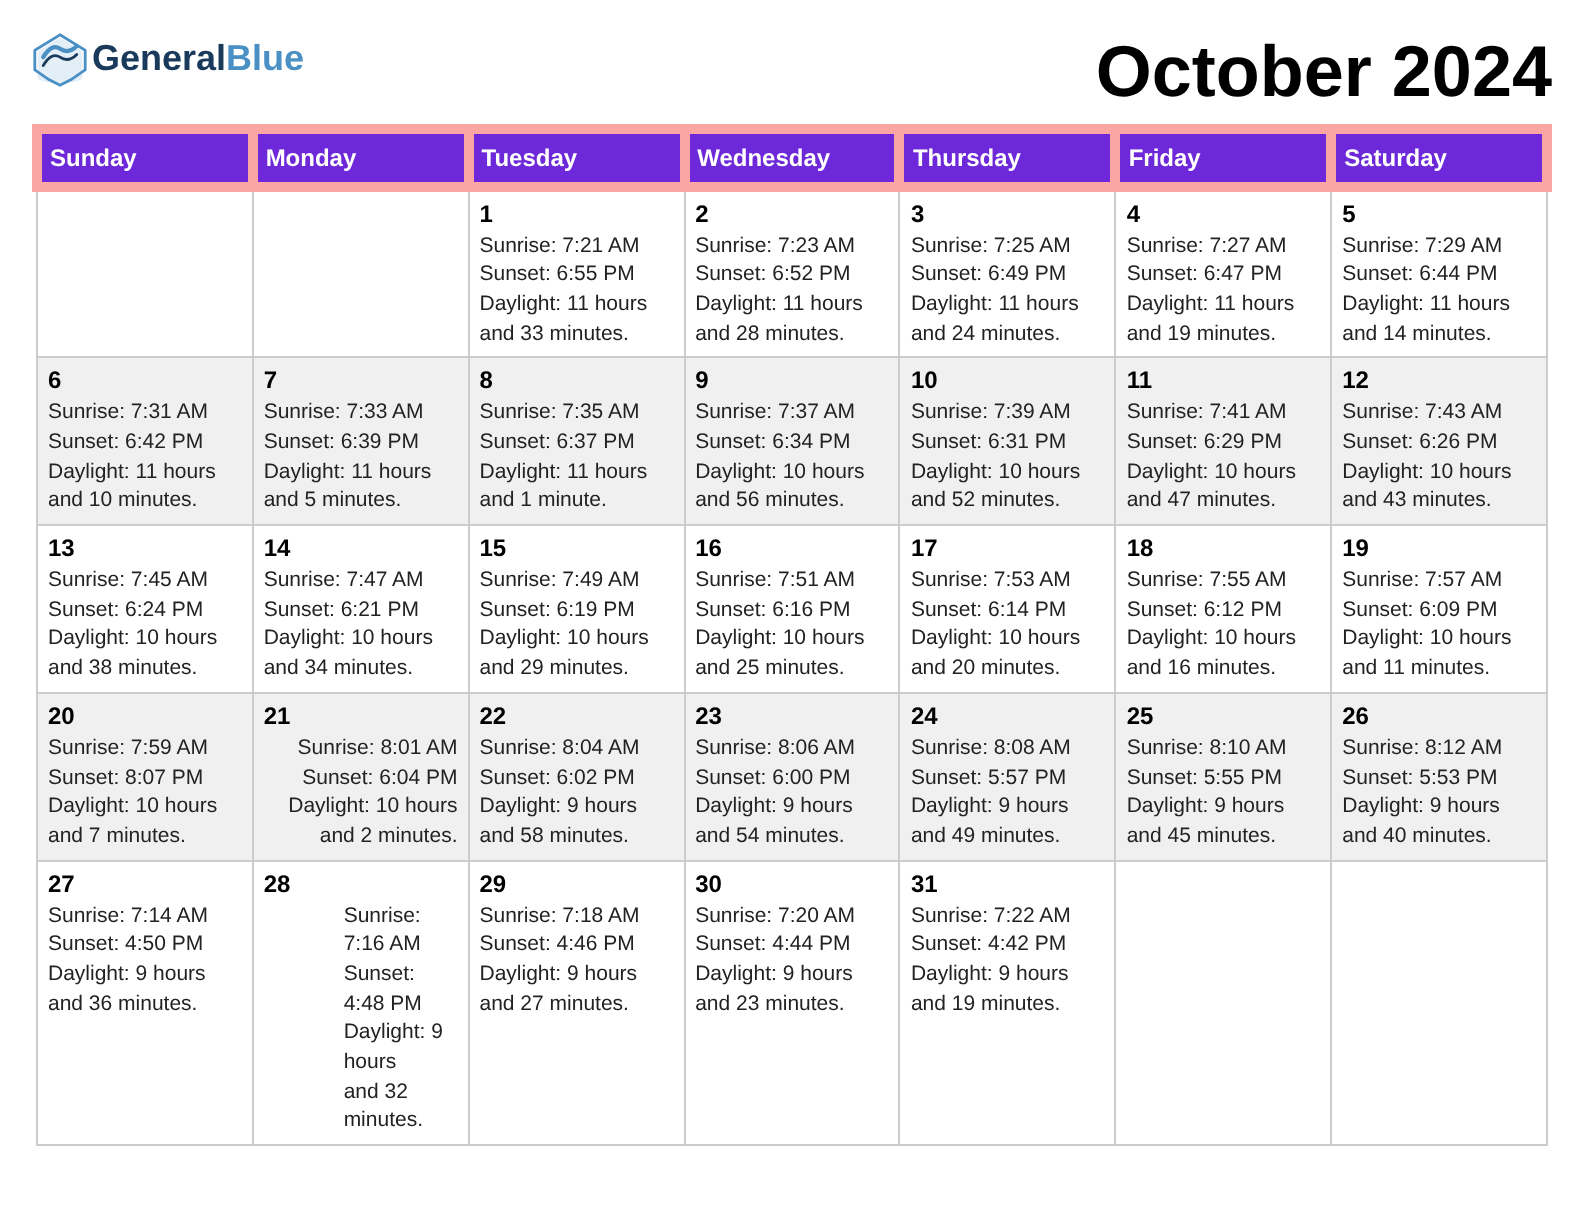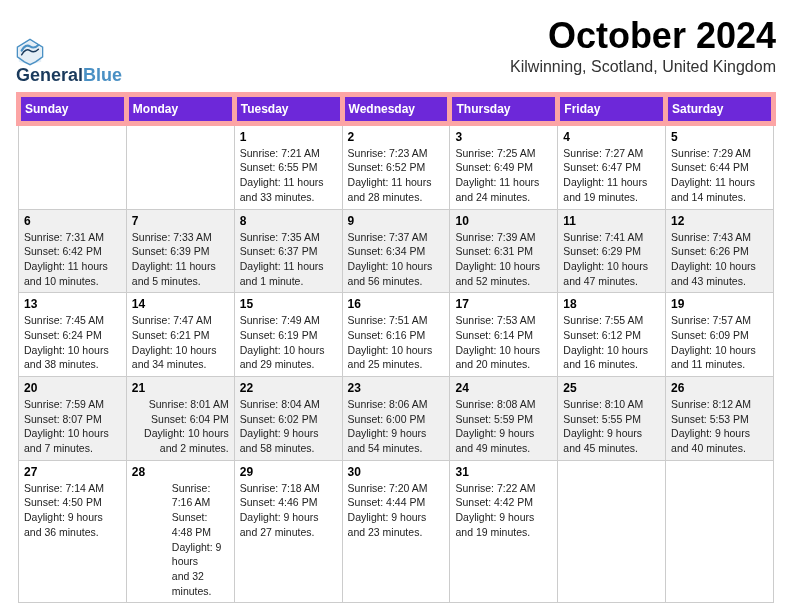--- a/index.html
+++ b/index.html
@@ -11,22 +11,22 @@
       padding: 16px;
     }
     .header-area {
       display: flex;
       align-items: flex-start;
       justify-content: space-between;
       margin-bottom: 6px;
     }
     .logo-area {
       display: flex;
-      margin-top: 22px;
-      flex-direction: column;
+      align-items: center;
+      margin-top: 0;
     }
     .logo-text {
       font-size: 18px;
       font-weight: bold;
       color: #1a3a5c;
       line-height: 1.1;
     }
     .logo-icon {
       width: 28px;
       height: 28px;
@@ -111,21 +111,20 @@
     </svg>
     <div>
       <div style="display:flex; align-items:baseline;">
         <span class="logo-text">General</span>
         <span class="logo-text" style="color:#4a90c4;">Blue</span>
       </div>
     </div>
   </div>
   <div class="title-area">
     <div class="main-title">October 2024</div>
-    <div class="subtitle">Kilwinning, Scotland, United Kingdom</div>
   </div>
 </div>
 
 <table class="calendar">
   <thead>
     <tr>
 
     <th>Sunday</th>
         <th>Monday</th>
         <th>Tuesday</th>
@@ -302,21 +301,21 @@
         <td>
           <span class="day-number">23</span>
           <div class="day-info" style="white-space: pre-line;">Sunrise: 8:06 AM
 Sunset: 6:00 PM
 Daylight: 9 hours
 and 54 minutes.</div>
         </td>
         <td>
           <span class="day-number">24</span>
           <div class="day-info" style="white-space: pre-line;">Sunrise: 8:08 AM
-Sunset: 5:59 PM
+Sunset: 5:57 PM
 Daylight: 9 hours
 and 49 minutes.</div>
         </td>
         <td>
           <span class="day-number">25</span>
           <div class="day-info" style="white-space: pre-line;">Sunrise: 8:10 AM
 Sunset: 5:55 PM
 Daylight: 9 hours
 and 45 minutes.</div>
         </td>

